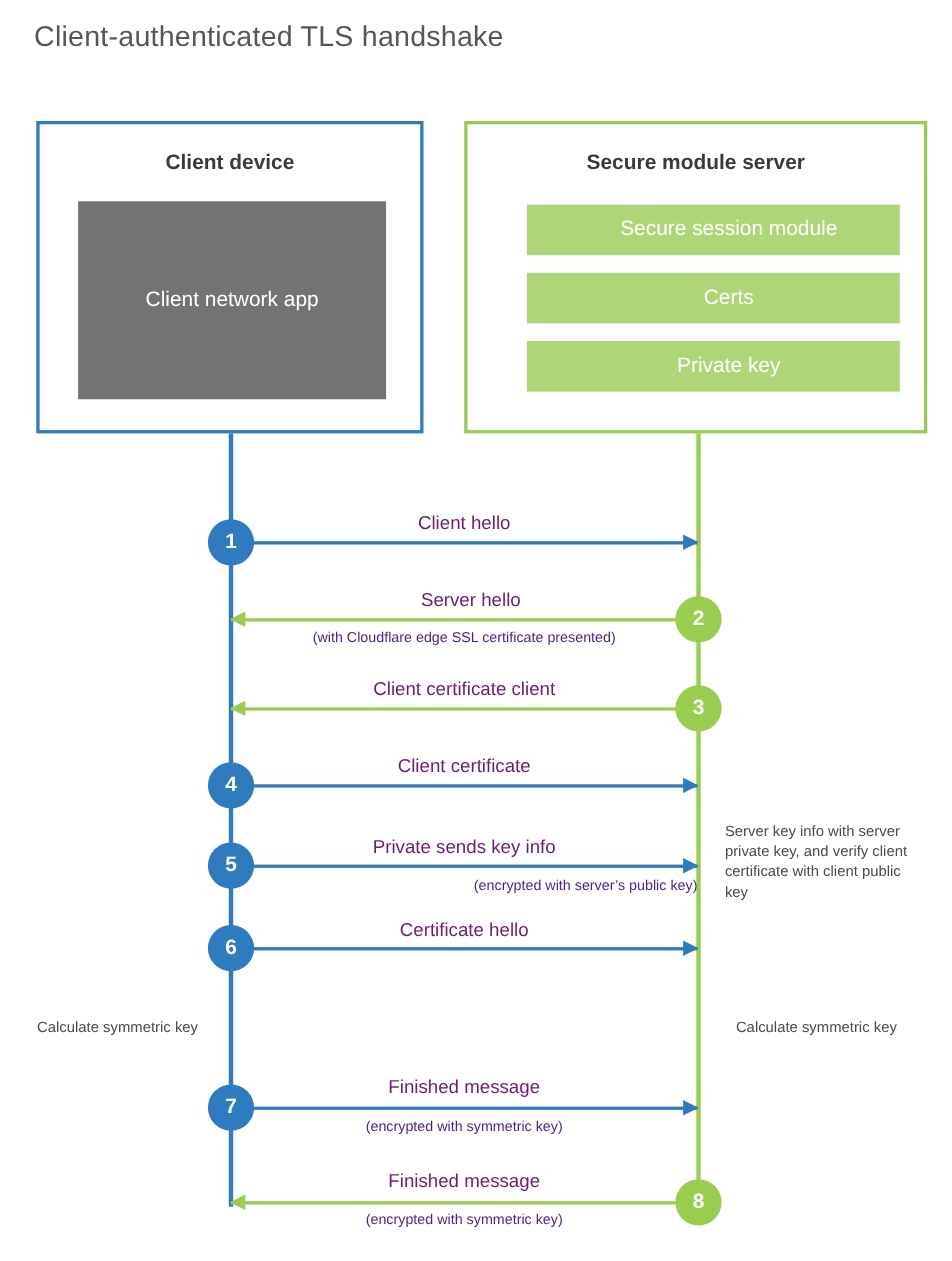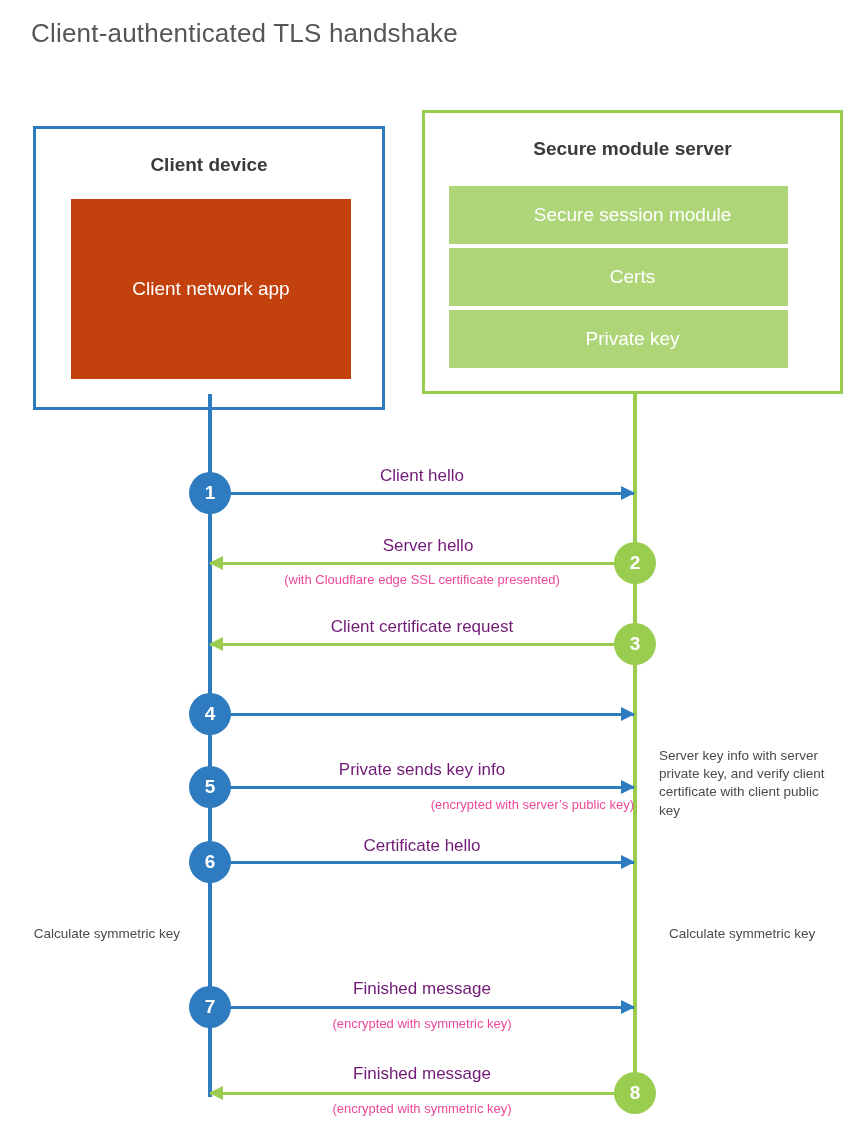--- a/index.html
+++ b/index.html
@@ -38,21 +38,20 @@
     position: absolute;
     box-sizing: border-box;
     background: #ffffff;
   }
   .actor-box.client {
     left: 33px;
     top: 110px;
     width: 352px;
     height: 284px;
     border: 3px solid #2f7bc0;
-    margin-top: 16px;
   }
   .actor-box.server {
     left: 422px;
     top: 110px;
     width: 421px;
     height: 284px;
     border: 3px solid #9acd4f;
   }
   .actor-title {
     position: absolute;
@@ -72,26 +71,26 @@
     color: #ffffff;
     font-size: 19px;
     text-align: center;
     line-height: 1.25;
   }
   .inner-block.client-app {
     left: 35px;
     top: 70px;
     width: 280px;
     height: 180px;
-    background: #c2410c;
+    background: #737373;
   }
   .inner-block.server-bar {
-    left: 24px;
+    left: 54px;
     width: 339px;
-    height: 58px;
+    height: 46px;
     background: #aed678;
     padding-left: 28px;
   }
   .inner-block.bar-0 { top: 73px; }
   .inner-block.bar-1 { top: 135px; }
   .inner-block.bar-2 { top: 197px; }
 
   
   .lifeline {
     position: absolute;
@@ -137,21 +136,21 @@
     position: absolute;
     text-align: center;
     font-size: 17px;
     color: #701a75;
     white-space: nowrap;
   }
   .msg-sublabel {
     position: absolute;
     text-align: center;
     font-size: 13px;
-    color: #ec4899;
+    color: #4c1d95;
     white-space: nowrap;
   }
 
   
   .step-badge {
     position: absolute;
     width: 42px;
     height: 42px;
     border-radius: 50%;
     display: flex;
@@ -205,26 +204,27 @@
   <div class="msg-arrow green" style="left:210px; top:562px; width:424px;">
       <span class="head"></span>
     </div>
   <div class="msg-label" style="left:216px; top:536px; width:424px;">Server hello</div>
   <div class="msg-sublabel" style="left:210px; top:572px; width:424px;">(with Cloudflare edge SSL certificate presented)</div>
   <div class="step-badge green" style="left:614px; top:542px;">2</div>
 
   <div class="msg-arrow green" style="left:210px; top:643px; width:424px;">
       <span class="head"></span>
     </div>
-  <div class="msg-label" style="left:210px; top:617px; width:424px;">Client certificate request</div>
+  <div class="msg-label" style="left:210px; top:617px; width:424px;">Client certificate client</div>
   <div class="step-badge green" style="left:614px; top:623px;">3</div>
 
   <div class="msg-arrow blue" style="left:210px; top:713px; width:424px;">
       <span class="head"></span>
     </div>
+  <div class="msg-label" style="left:210px; top:687px; width:424px;">Client certificate</div>
   <div class="step-badge blue" style="left:189px; top:693px;">4</div>
 
   <div class="msg-arrow blue" style="left:210px; top:786px; width:424px;">
       <span class="head"></span>
     </div>
   <div class="msg-label" style="left:210px; top:760px; width:424px;">Private sends key info</div>
   <div class="msg-sublabel" style="left:210px; top:797px; width:424px;text-align:right;">(encrypted with server’s public key)</div>
   <div class="step-badge blue" style="left:189px; top:766px;">5</div>
 
   <div class="msg-arrow blue" style="left:210px; top:861px; width:424px;">

